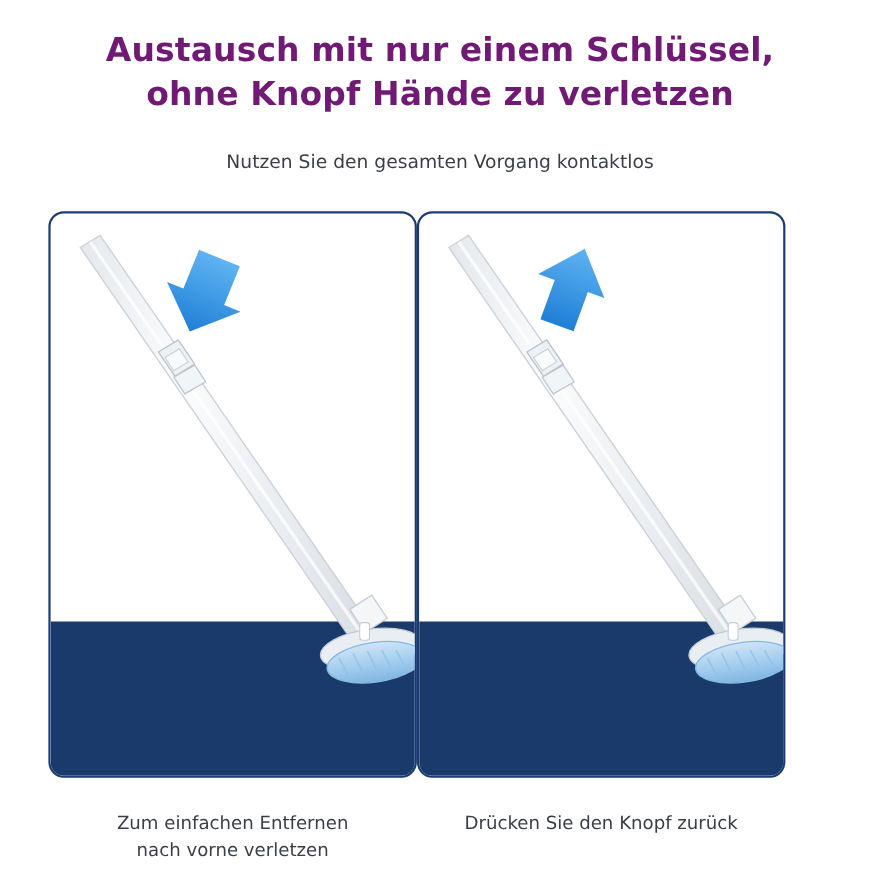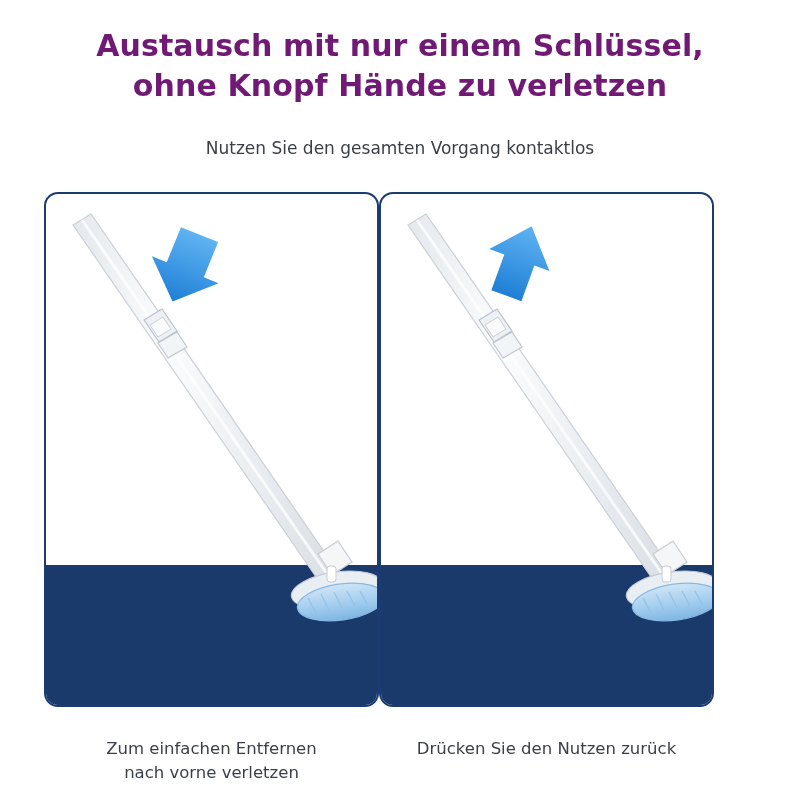--- a/index.html
+++ b/index.html
@@ -215,19 +215,19 @@
             </g>
 
             <g>
               <path d="M122,104 L154,104 L154,66 L170,66 L138,30 L106,66 L122,66 Z" fill="url(#arrowGradR)" transform="rotate(20 138 67)"></path>
             </g>
           </svg>
         </div>
 
       </div>
       <div class="caption">
-        <span class="line">Drücken Sie den Nutzen zurück</span>
+        <span class="line">Drücken Sie den Knopf zurück</span>
         <span class="line"></span>
       </div>
     </div>
 
   </div>
 </div>
 
 </body></html>

